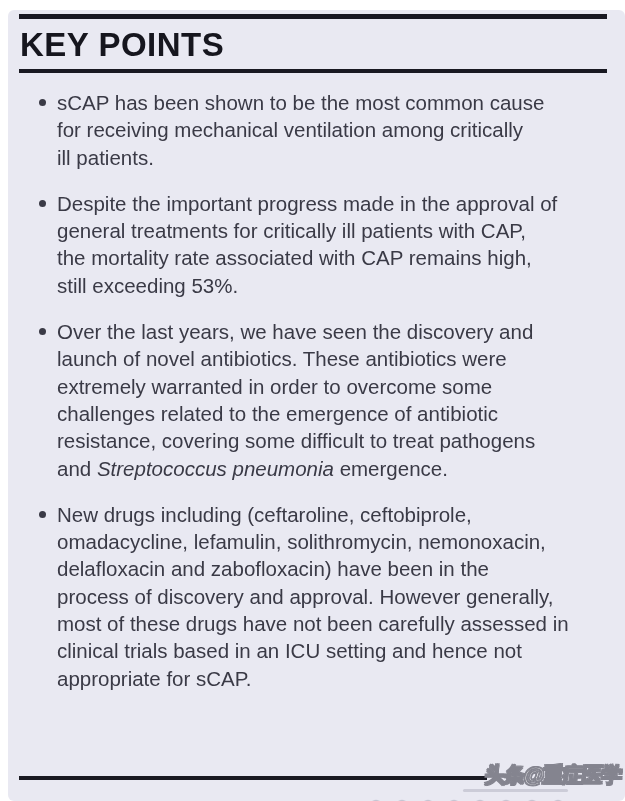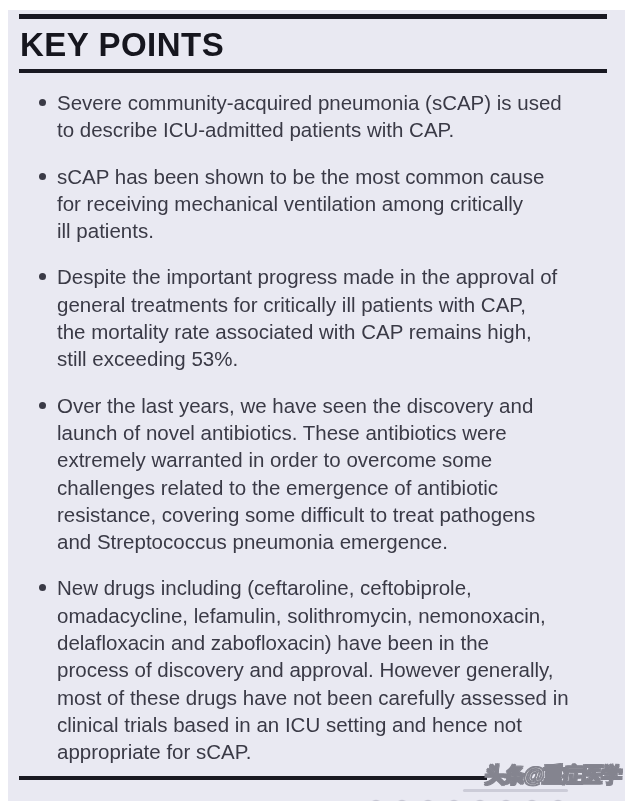--- a/index.html
+++ b/index.html
@@ -18,20 +18,21 @@
     background:var(--page-bg);
     font-family:"Liberation Sans","DejaVu Sans",sans-serif;
     position:relative;
     overflow:hidden;
   }
   .panel{
     position:absolute;
     left:8px;top:10px;
     width:617px;height:791px;
     background:var(--panel-bg);
+    border-radius:6px;
   }
   .rule{
     background:var(--rule-color);
     height:4.5px;
     width:588px;
     margin-left:11px;
   }
   .rule-top{margin-top:4px;}
   .heading{
     font-size:33px;
@@ -59,21 +60,21 @@
     background:var(--body-text);
   }
   .bullet-text{
     display:block;
     white-space:pre-line;
     font-size:20.5px;
     line-height:27.3px;
     color:var(--body-text);
     width:556px;
   }
-  .bullet-text .italic{text-align:center;}
+  .bullet-text .italic{font-style:italic;text-align:center;}
   .rule-bottom{
     position:absolute;
     left:11px;top:766px;
     width:468px;height:4px;
     margin:0;
   }
   .watermark{
     position:absolute;
     left:477px;top:751px;
     width:140px;
@@ -108,25 +109,20 @@
 <body>
 
 <div class="panel">
   <div class="rule rule-top"></div>
   <h1 class="heading">KEY POINTS</h1>
   <div class="rule"></div>
 
   <ul class="key-points">
       <li>
         <span class="marker"></span>
-        <span class="bullet-text"><span>Severe community-acquired pneumonia (sCAP) is used
-to describe ICU-admitted patients with CAP.</span></span>
-      </li>
-      <li>
-        <span class="marker"></span>
         <span class="bullet-text"><span>sCAP has been shown to be the most common cause
 for receiving mechanical ventilation among critically
 ill patients.</span></span>
       </li>
       <li>
         <span class="marker"></span>
         <span class="bullet-text"><span>Despite the important progress made in the approval of
 general treatments for critically ill patients with CAP,
 the mortality rate associated with CAP remains high,
 still exceeding 53%.</span></span>

